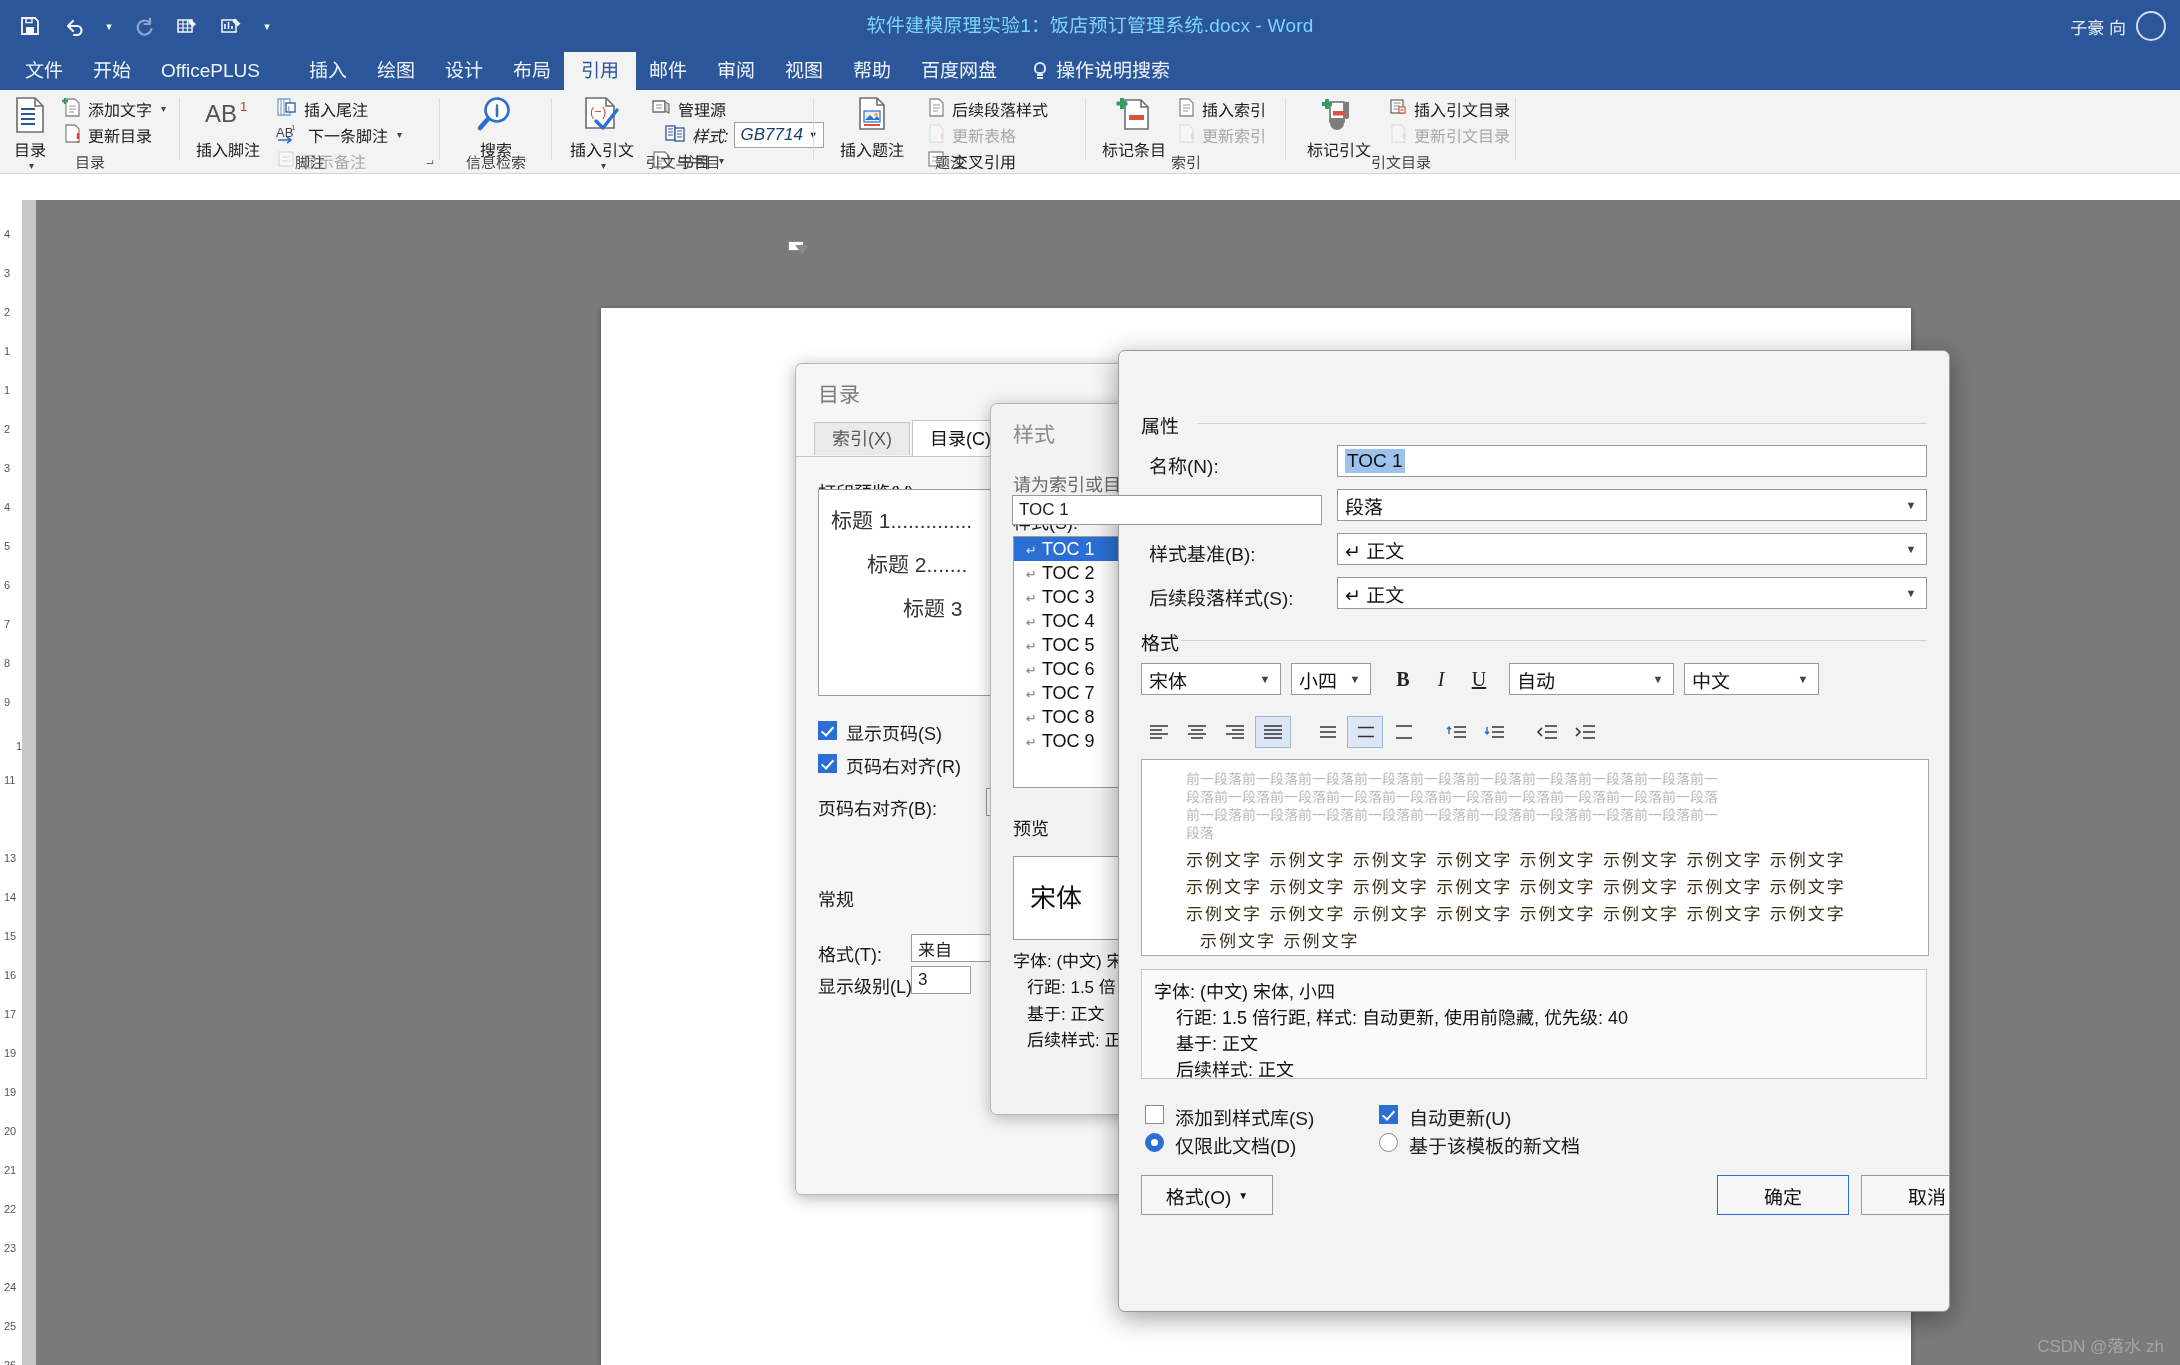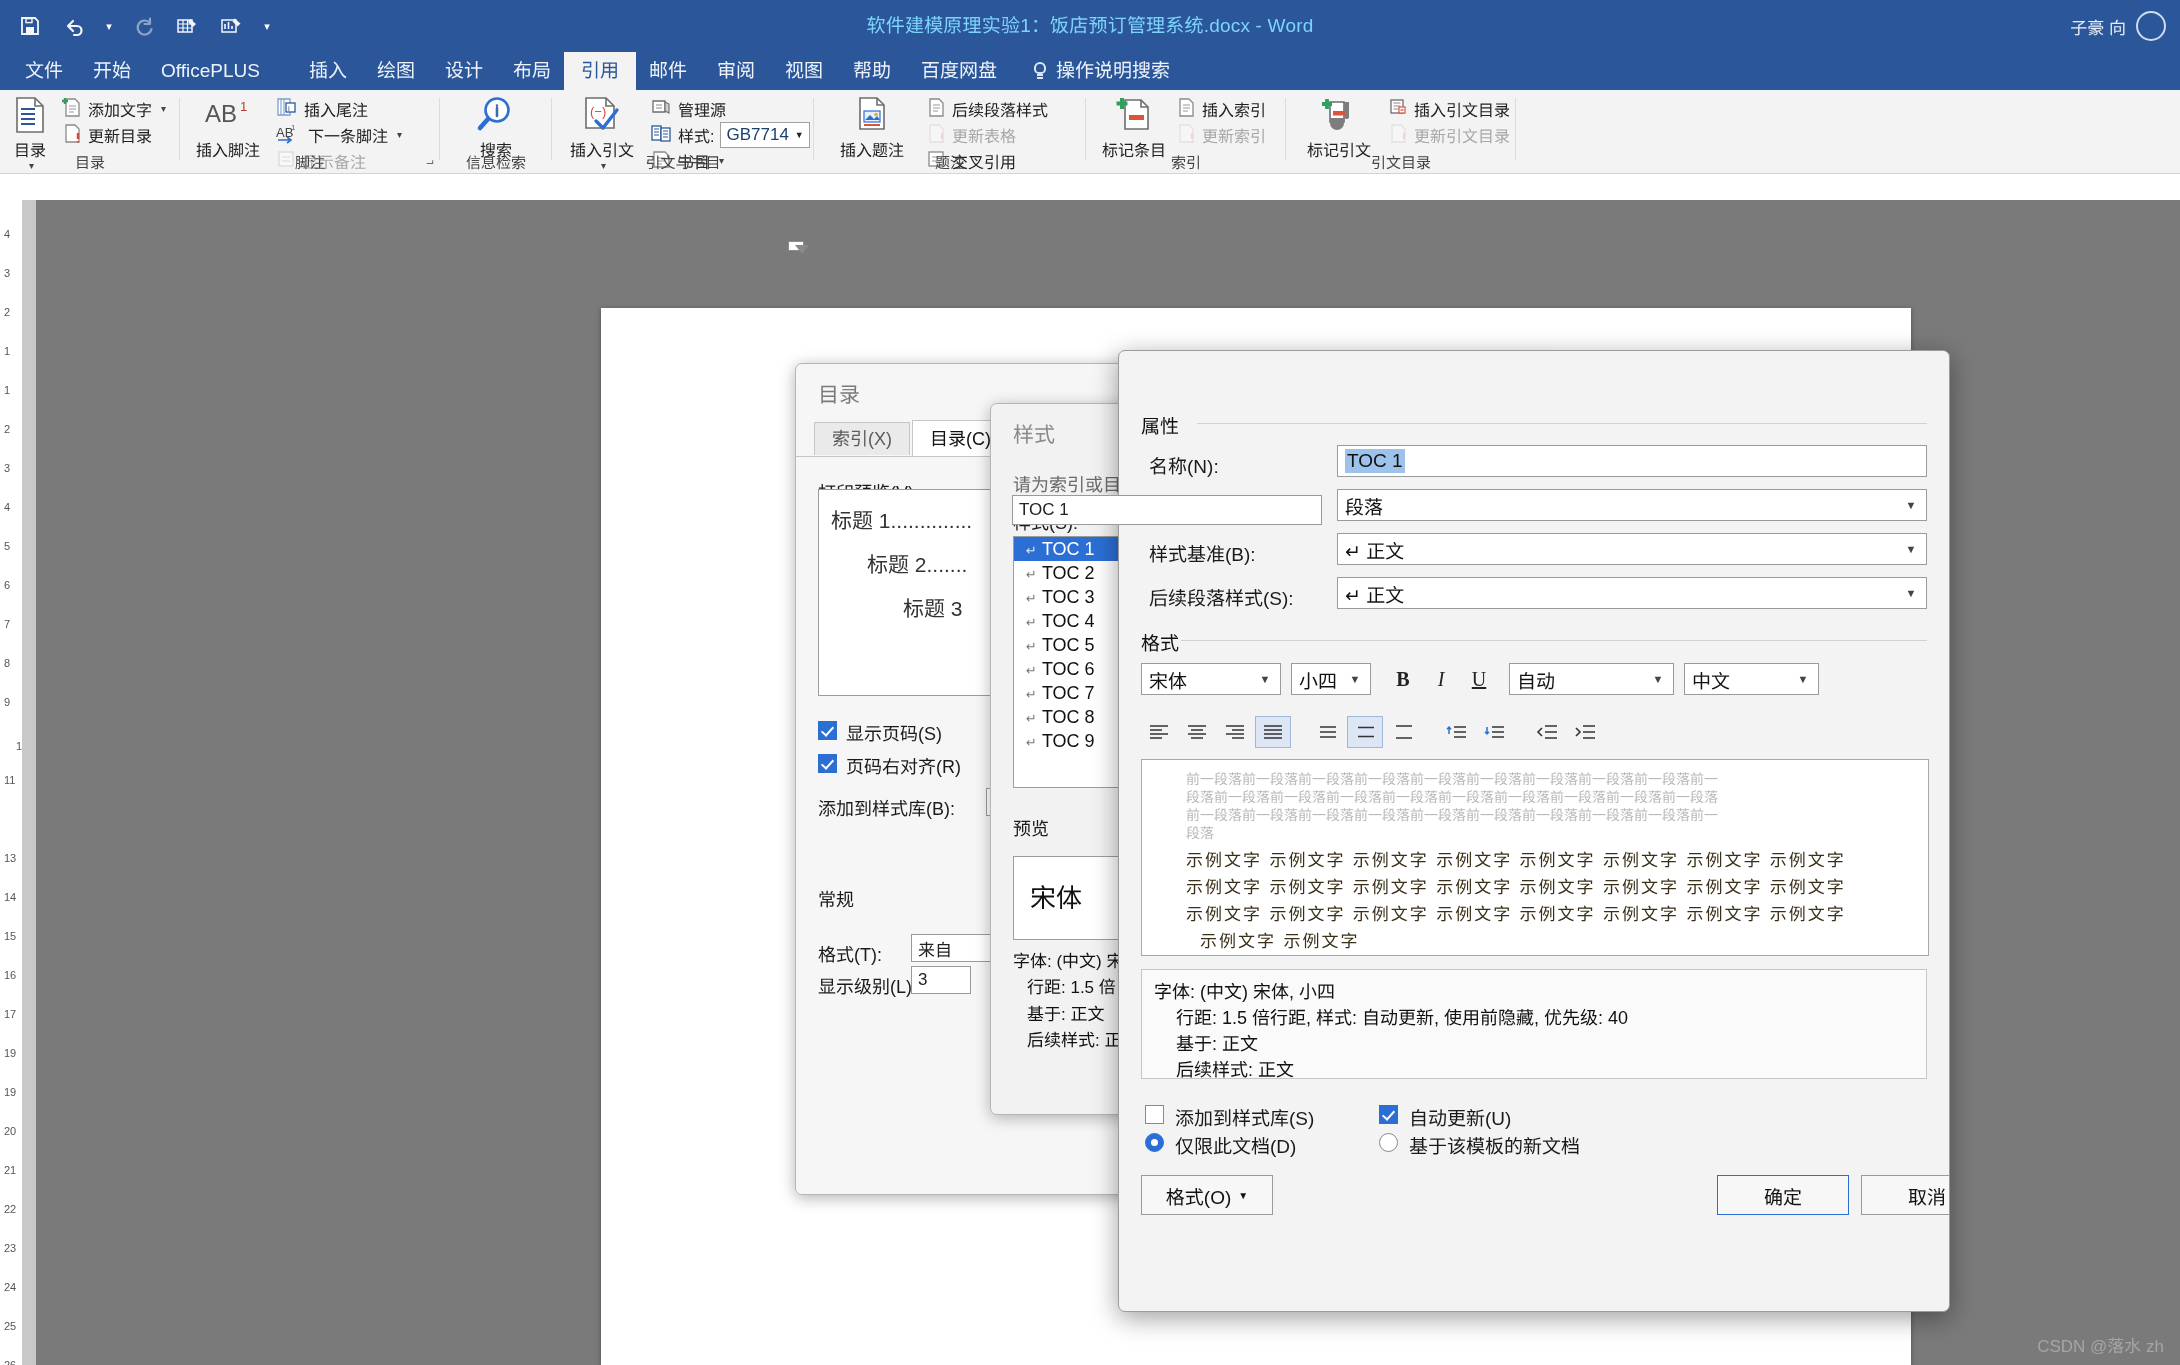--- a/index.html
+++ b/index.html
@@ -267,21 +267,21 @@
         <div class="caret" style="margin-top: -1px;">▾</div>
       </div>
       <div class="smbtn" style="left: 98px; top: 6px; width: 160px;">
         <span class="ic" style="opacity: 1;"><svg width="22" height="20" viewBox="0 0 22 20">
             <path d="M3 4h12v11H3z" fill="#fff" stroke="#6d6d6d" stroke-width="1.3"></path>
             <path d="M15 5 l4 2 v9 l-4 -2z" fill="#cfcfcf" stroke="#6d6d6d" stroke-width="1.1"></path>
             <path d="M6 8h6M6 11h6" stroke="#8a8a8a" stroke-width="1.1"></path>
           </svg></span>
         <span>管理源</span>
       </div>
-      <div class="smbtn" style="left: 98px; top: 32px; width: 160px;">
+      <div class="smbtn" style="left: 112px; top: 32px; width: 160px; font-style: italic;">
         <span class="ic" style="opacity: 1;"><svg width="22" height="20" viewBox="0 0 22 20">
             <rect x="2" y="3" width="9" height="14" fill="#fff" stroke="#2b579a" stroke-width="1.3"></rect>
             <path d="M4 6h5M4 9h5M4 12h5" stroke="#2b579a" stroke-width="1.1"></path>
             <rect x="11" y="5" width="9" height="13" fill="#fff" stroke="#2b579a" stroke-width="1.3"></rect>
             <path d="M13 8h5M13 11h5M13 14h5" stroke="#2b579a" stroke-width="1.1"></path>
           </svg></span>
         <span>样式:</span>
         <span class="combo">
           <span style="color: rgb(26, 63, 107);">GB7714</span>
           <span style="font-size: 9px; margin-left: 6px;">▼</span>
@@ -485,21 +485,21 @@
     <div class="flabel" style="left:22px;top:21px;">打印预览(V)</div>
     <div id="previewbox">
         <div class="pvline" style="left: 12px; top: 14px;">标题  1..............</div>
         <div class="pvline" style="left: 48px; top: 58px;">标题  2.......</div>
         <div class="pvline" style="left: 84px; top: 102px;">标题  3</div>
       </div>
     <div class="cbx on" style="left:22px;top:264px;"></div>
     <div class="flabel" style="left:50px;top:262px;">显示页码(S)</div>
     <div class="cbx on" style="left:22px;top:297px;"></div>
     <div class="flabel" style="left:50px;top:295px;">页码右对齐(R)</div>
-    <div class="flabel" style="left:22px;top:337px;">添加到样式库(B):</div>
+    <div class="flabel" style="left:22px;top:337px;">页码右对齐(B):</div>
     <div class="tbox" style="left:190px;top:331px;width:52px;">
       <span>...</span>
     </div>
     <div class="flabel" style="left:22px;top:428px;">常规</div>
     <div class="flabel" style="left:22px;top:483px;">格式(T):</div>
     <div class="tbox" style="left:115px;top:477px;width:150px;">
       <span>来自</span>
     </div>
     <div class="flabel" style="left:22px;top:515px;">显示级别(L):</div>
     <div class="tbox" style="left:115px;top:509px;width:60px;">

